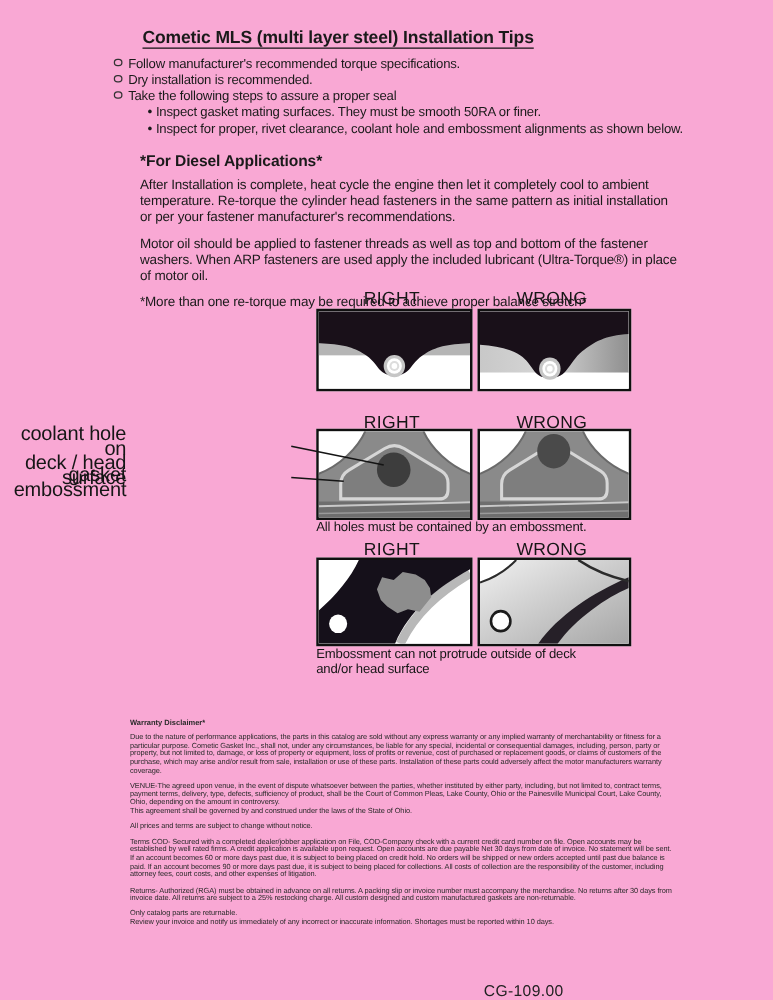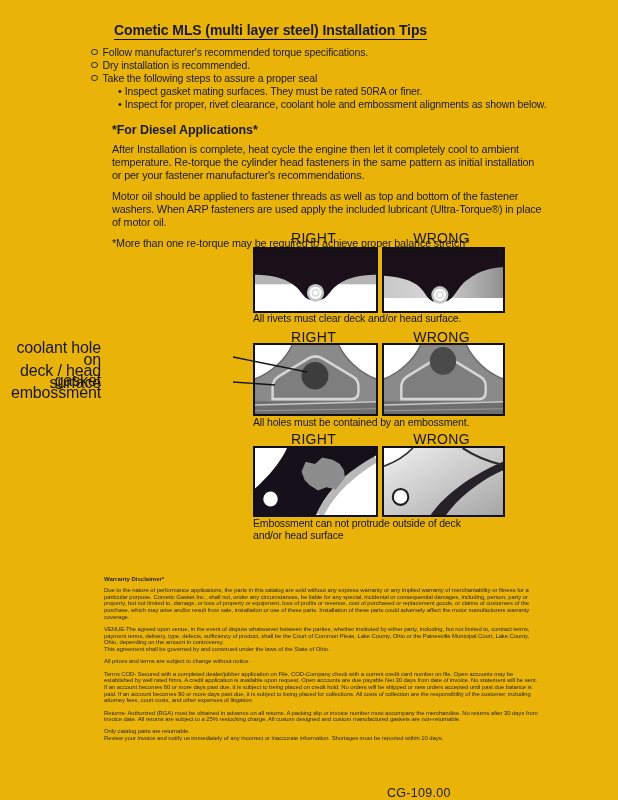--- a/index.html
+++ b/index.html
@@ -1,20 +1,20 @@
 <!DOCTYPE html>
 <html><head>
 <meta charset="utf-8">
 <style>
   html,body{margin:0;padding:0;background:#e9e9e9;}
   .page{
     position:relative;
     width:618px;height:800px;
     margin:0 auto;
-    background:#eab308;
+    background:#f9a8d4;
     overflow:hidden;
     font-family:"Liberation Sans", sans-serif;
     color:#1a1a1a;
   }
   
   .content{padding:21px 0 0 91px;}
   .doc-title{
     display:inline-block;
     margin-left:23px;
     font-size:14px;font-weight:bold;letter-spacing:-0.1px;
@@ -53,21 +53,21 @@
 
 <div class="page">
 
   <div class="content">
     <div class="doc-title">Cometic MLS (multi layer steel) Installation Tips</div>
 
     <div class="bullets">
       <div class="bullet-line"><span class="b-marker"></span><span>Follow manufacturer's recommended torque specifications.</span></div>
       <div class="bullet-line"><span class="b-marker"></span><span>Dry installation is recommended.</span></div>
       <div class="bullet-line"><span class="b-marker"></span><span>Take the following steps to assure a proper seal</span></div>
-      <div class="bullet-line sub-bullet"><span class="s-marker">•</span><span>Inspect gasket mating surfaces.  They must be rated 50RA or finer.</span></div>
+      <div class="bullet-line sub-bullet"><span class="s-marker">•</span><span>Inspect gasket mating surfaces.  They must be smooth 50RA or finer.</span></div>
       <div class="bullet-line sub-bullet"><span class="s-marker">•</span><span>Inspect for proper, rivet clearance, coolant hole and embossment alignments as shown below.</span></div>
     </div>
 
     <div class="diesel">
       <div class="diesel-heading">*For Diesel Applications*</div>
       <div class="para">After Installation is complete, heat cycle the engine then let it completely cool to ambient temperature. Re-torque the cylinder head fasteners in the same pattern as initial installation or per your fastener manufacturer's recommendations.</div>
       <div class="para">Motor oil should be applied to fastener threads as well as top and bottom of the fastener washers. When ARP fasteners are used apply the included lubricant (Ultra-Torque®) in place of motor oil.</div>
       <div class="para">*More than one re-torque may be required to achieve proper balance stretch*</div>
     </div>
   </div>
@@ -100,21 +100,20 @@
         <rect width="115" height="58" fill="#ffffff"></rect>
         <rect y="17" width="115" height="29" fill="url(#gd1)"></rect>
         <rect y="46" width="115" height="12" fill="#ffffff"></rect>
         <path d="M0,0 H115 V17 C97,18 88,23 79,30 C68,39 68,50 54,50 C40,50 42,40 31,33 C23,28 13,26 0,25 Z" fill="#191019"></path>
         <circle cx="54" cy="43" r="8.3" fill="#c6c6c6"></circle>
         <circle cx="54" cy="43" r="5.8" fill="#ffffff"></circle>
         <circle cx="54" cy="43" r="3.8" fill="#dcdcdc"></circle>
         <circle cx="54" cy="43" r="2.2" fill="#ffffff"></circle>
       </svg>
     </div>
-    <div class="fig-caption" style="left:237px;top:83px;">All rivets must clear deck and/or head surface.</div>
 
     <div class="rw-label" style="left:237px;top:100px;width:121px;">RIGHT</div>
     <div class="rw-label" style="left:366px;top:100px;width:119px;">WRONG</div>
 
     <div class="callout" style="top:112px;">
       <div>coolant hole on</div>
       <div>deck / head surface</div>
     </div>
     <div class="callout" style="top:145px;">
       <div>gasket embossment</div>

